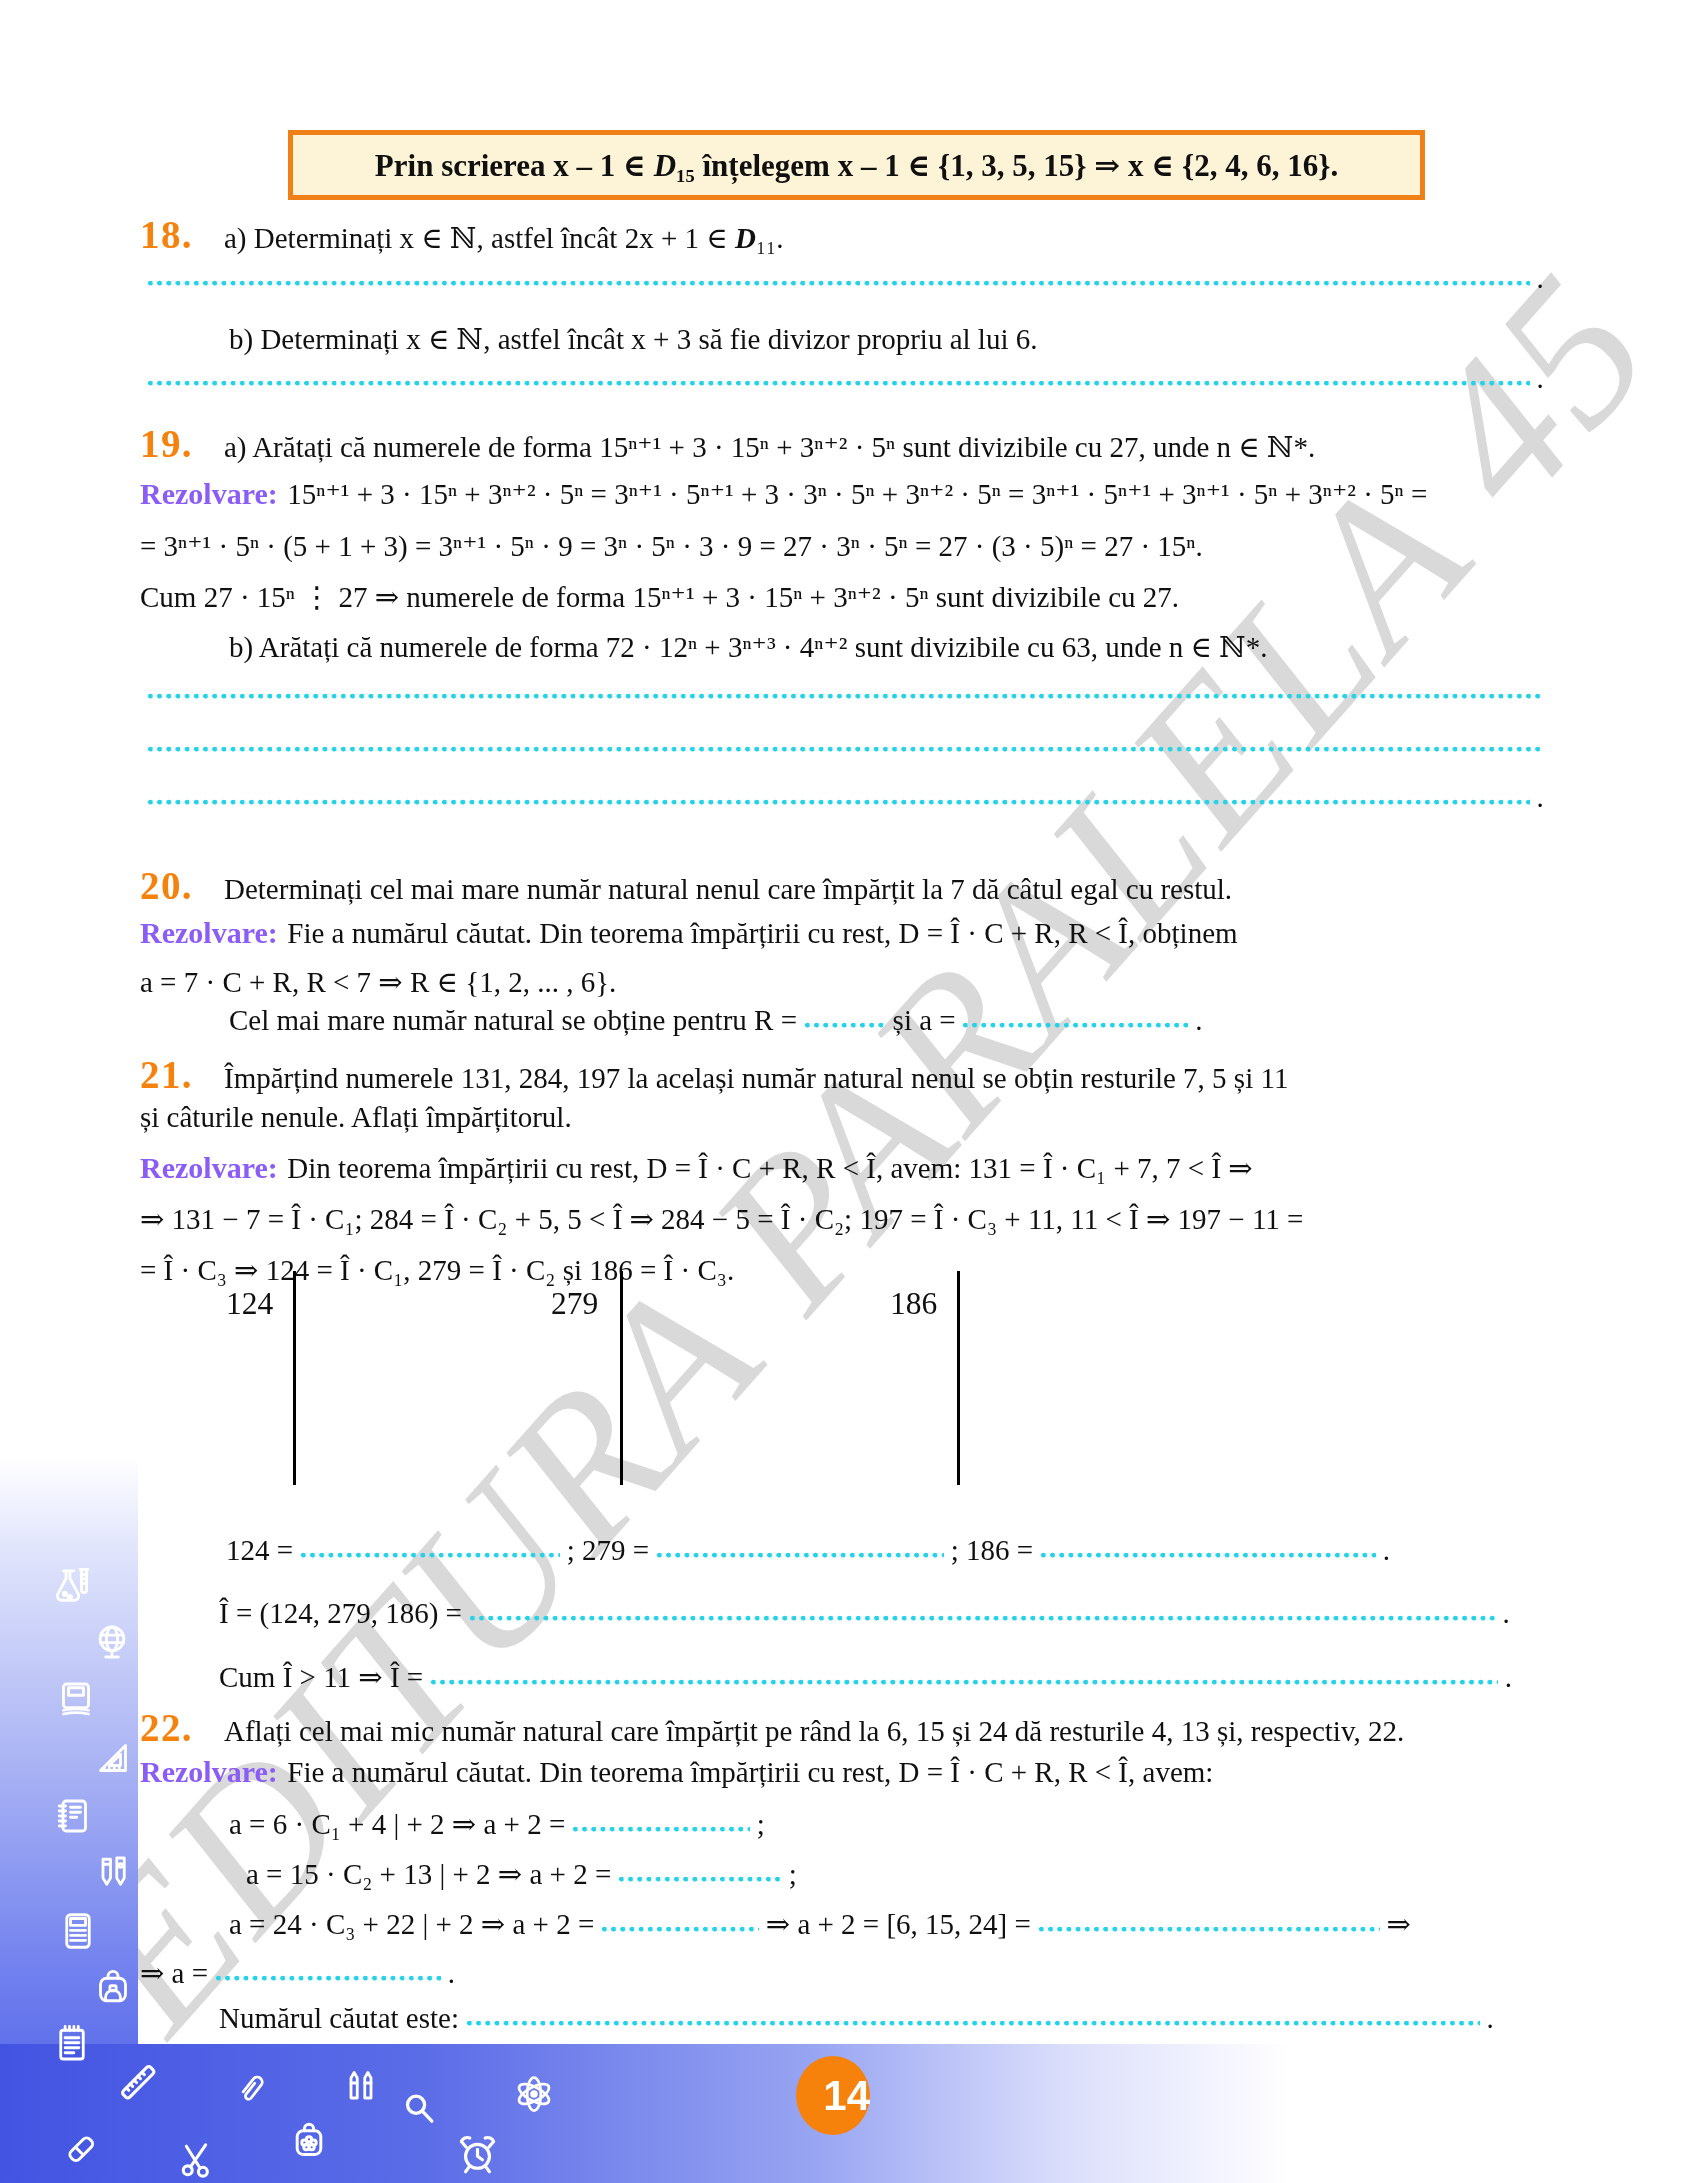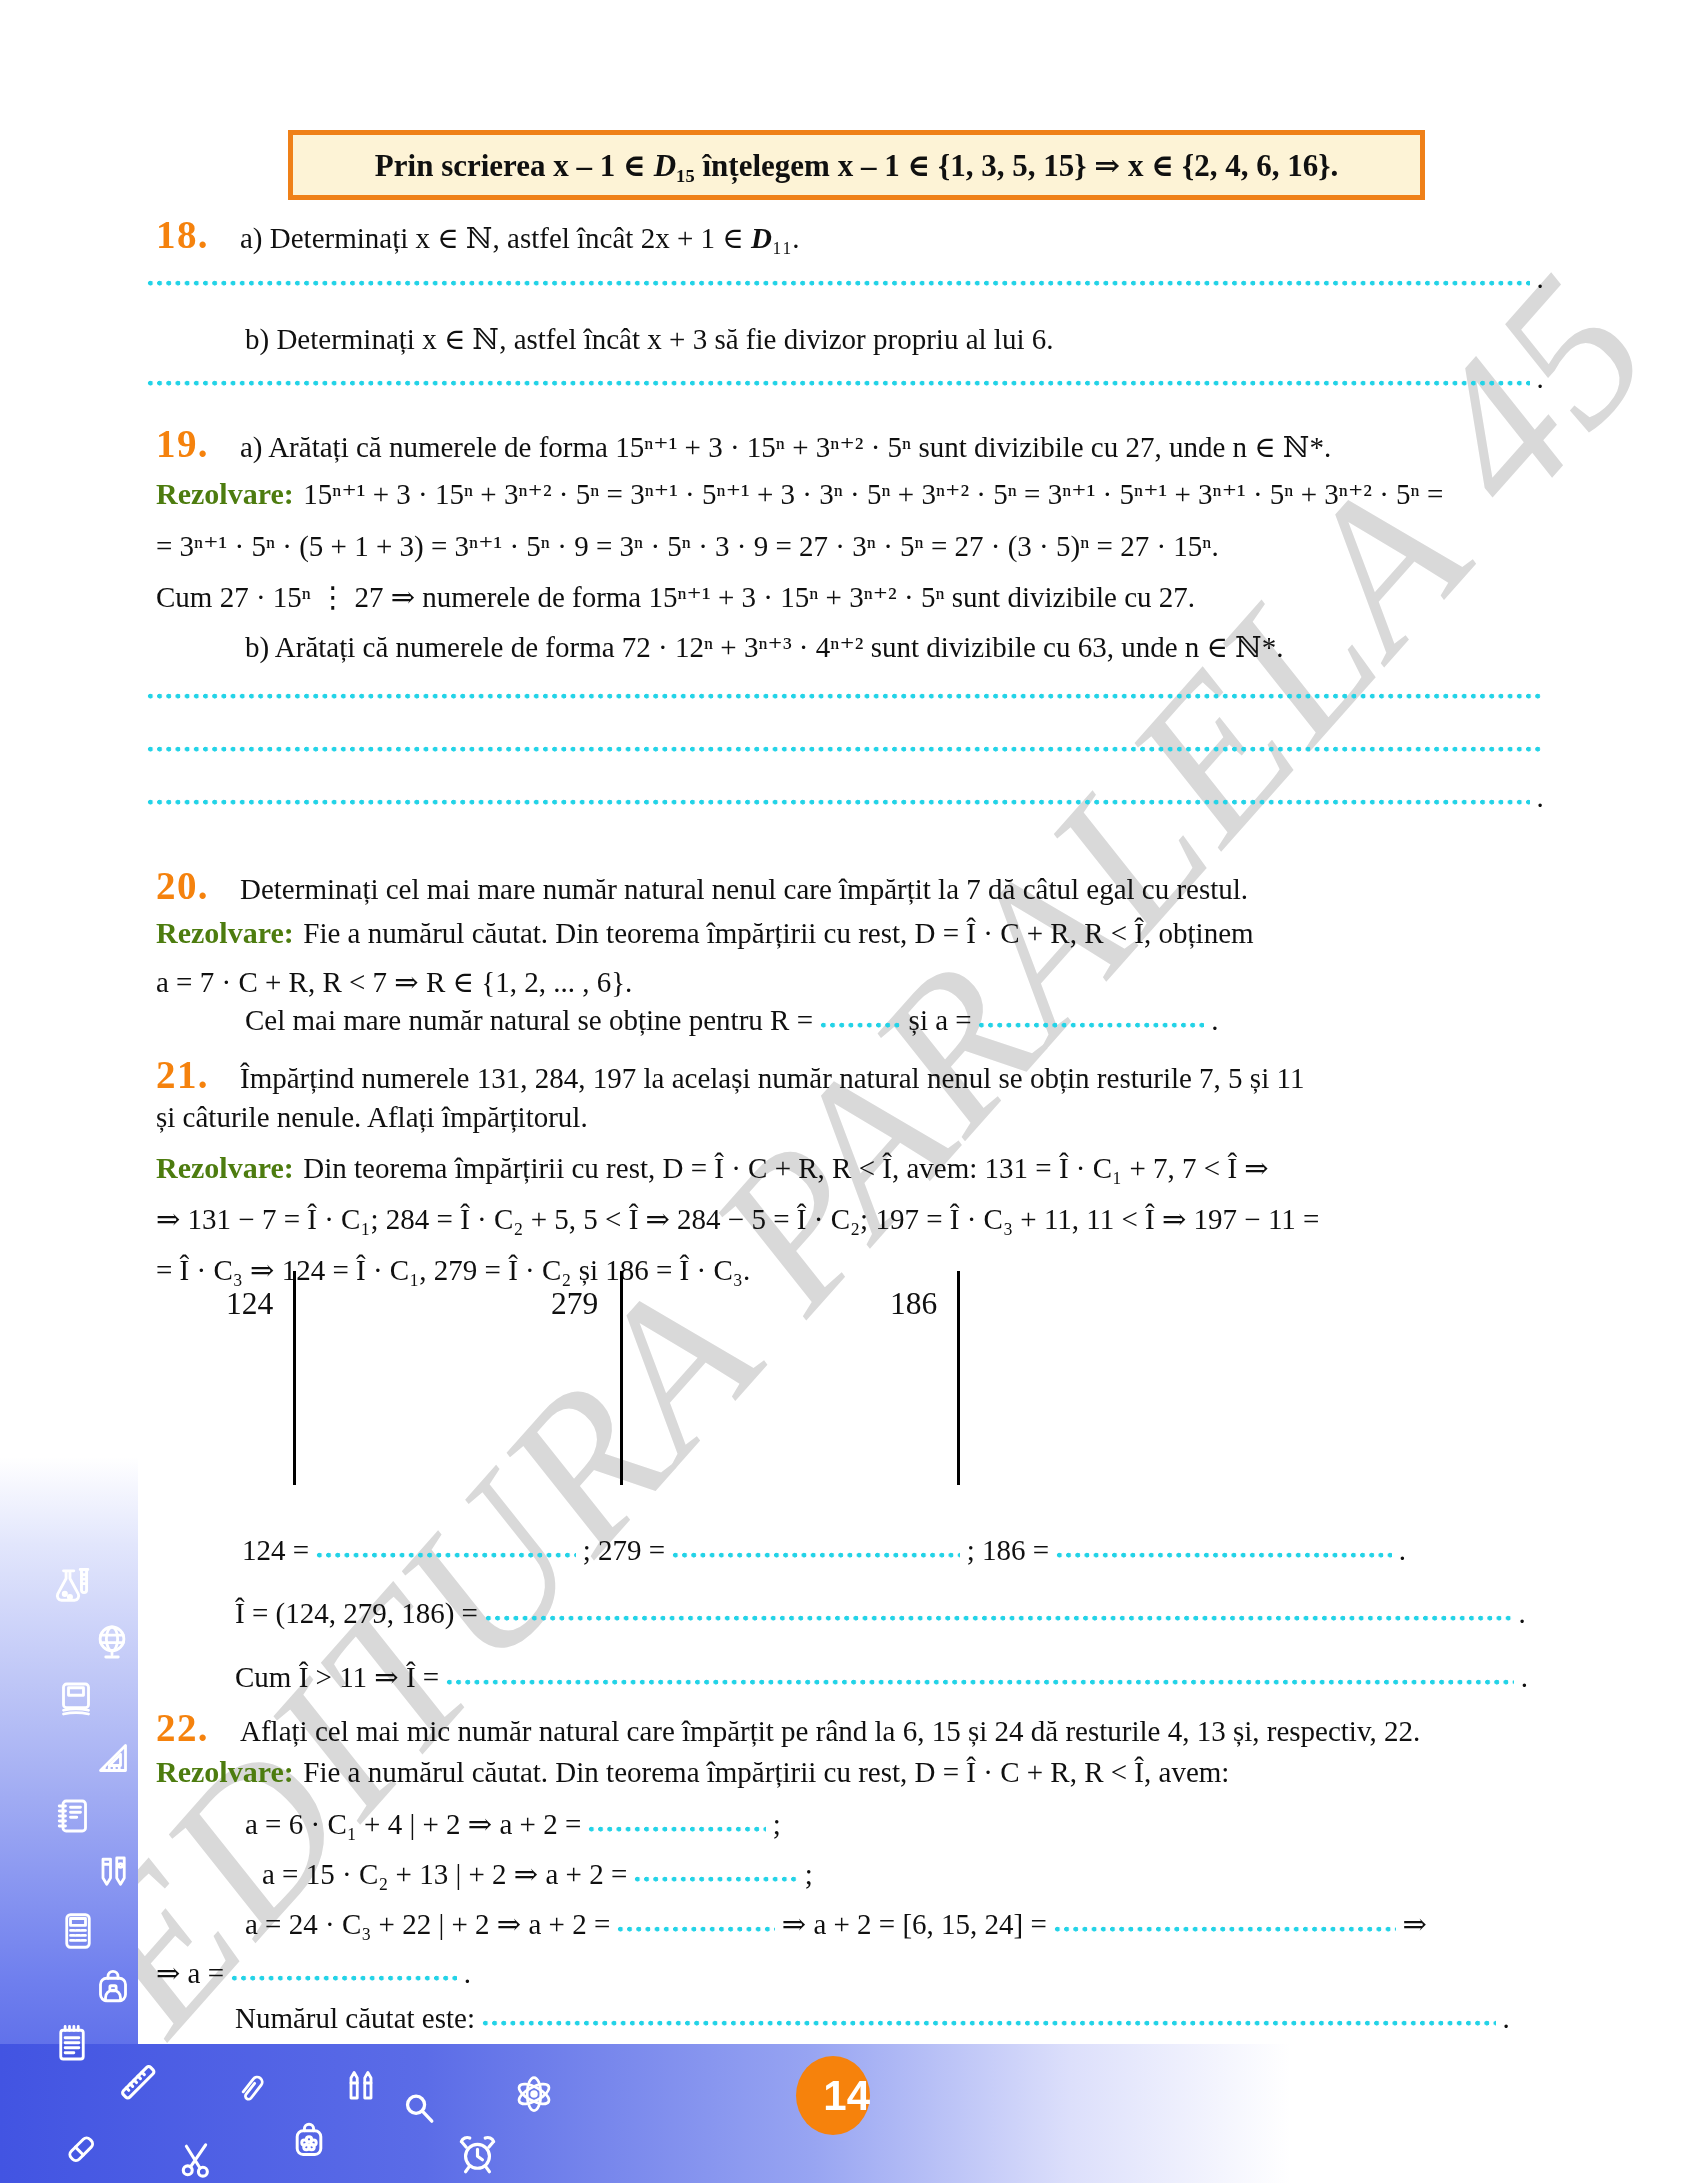--- a/index.html
+++ b/index.html
@@ -4,23 +4,23 @@
 <style>
   html,body{margin:0;padding:0;background:#fff;}
   .page{position:relative;width:1698px;height:2183px;background:#ffffff;overflow:hidden;
         font-family:"Liberation Serif","DejaVu Serif","DejaVu Sans",serif;color:#101010;}
   .watermark{position:absolute;left:116px;top:1890px;z-index:1;font-size:209px;line-height:209px;
         font-style:italic;color:#d9d9d9;letter-spacing:5.5px;white-space:nowrap;
         transform:rotate(-48.5deg);transform-origin:0 50%;font-family:"Liberation Serif",serif;}
   .notebox{position:absolute;left:288px;top:130px;width:1127px;height:60px;z-index:2;
         background:#fdf3d6;border:5.5px solid #ef8018;display:flex;align-items:center;justify-content:center;
         font-size:31px;font-weight:bold;white-space:nowrap;}
-  .line{position:absolute;z-index:2;font-size:29px;white-space:nowrap;margin-left:16px;}
+  .line{position:absolute;z-index:2;font-size:29px;white-space:nowrap;}
   .pnum{display:inline-block;width:84px;font-size:39px;font-weight:bold;color:#f5820d;letter-spacing:1.4px;}
-  .rez{font-weight:bold;color:#4d7c0f;font-size:30px;margin-right:9.6px;}
+  .rez{font-weight:bold;color:#8b5cf6;font-size:30px;margin-right:9.6px;}
   .scriptD{font-style:italic;font-weight:bold;}
   .dots{display:inline-block;height:9px;margin:0 6.8px;
         background-image:radial-gradient(circle at 3.4px 4.1px,#23d3e7 2.2px,rgba(0,0,0,0) 2.7px);
         background-size:9.2px 9px;background-repeat:repeat-x;}
   .dotline{position:absolute;z-index:2;font-size:29px;white-space:nowrap;}
   .vbar{position:absolute;z-index:2;width:2.7px;height:214px;background:#000;}
   .divnum{position:absolute;z-index:2;font-size:31.5px;}
   .sidebar{position:absolute;left:0;top:1457px;width:138px;height:726px;z-index:3;
         background:linear-gradient(180deg,#ffffff 0%,#e2e6fc 12%,#aab4f4 42%,#6f7fee 72%,#4254e2 100%);}
   .bottombar{position:absolute;left:0;top:2044px;width:1698px;height:139px;z-index:3;

